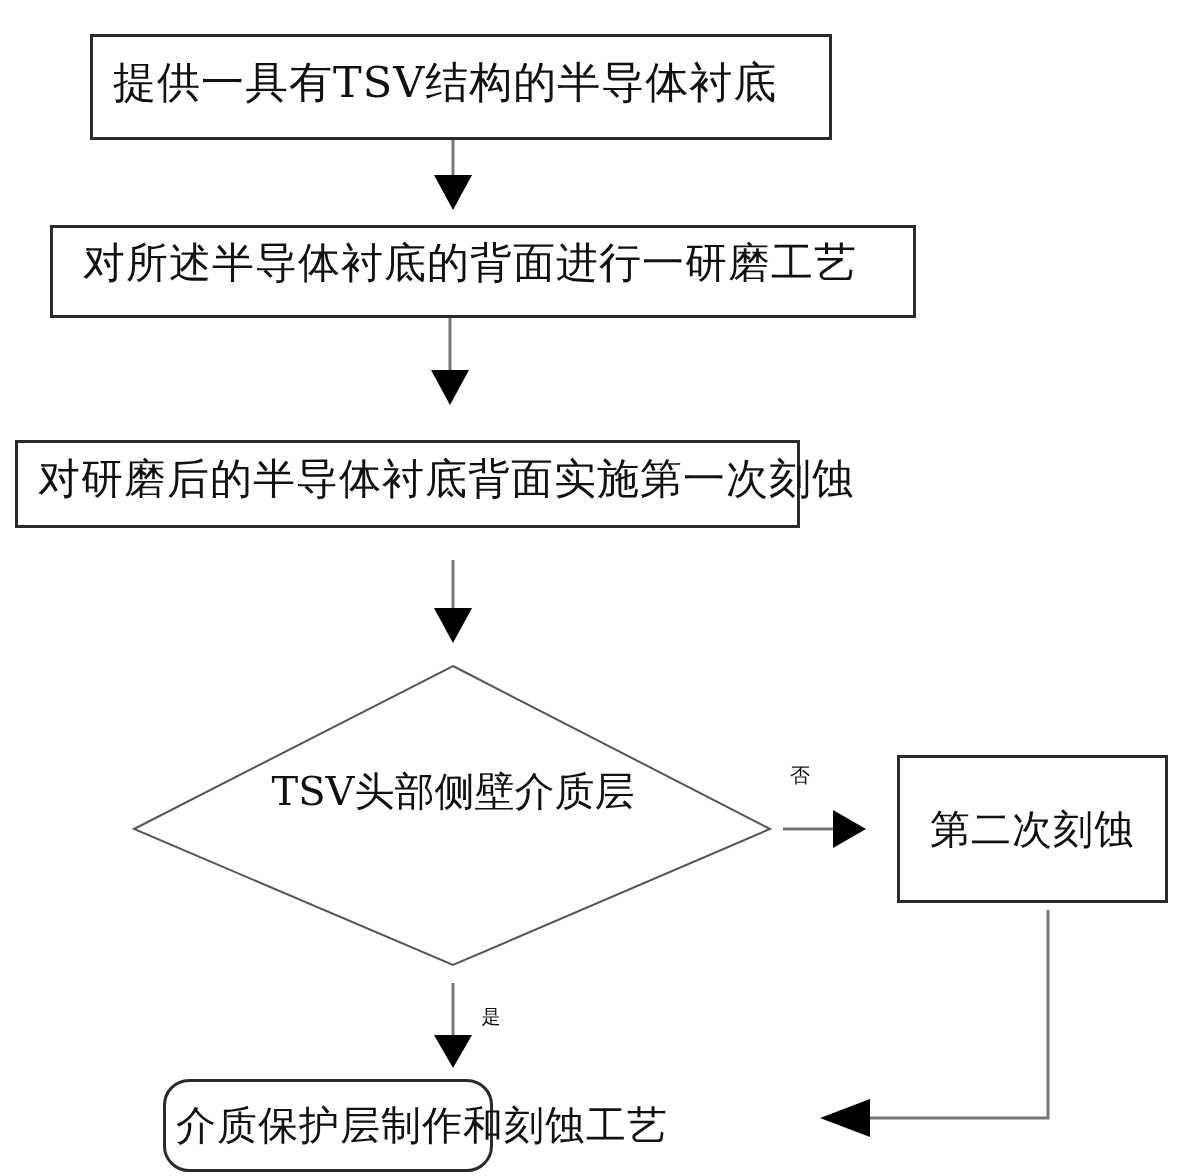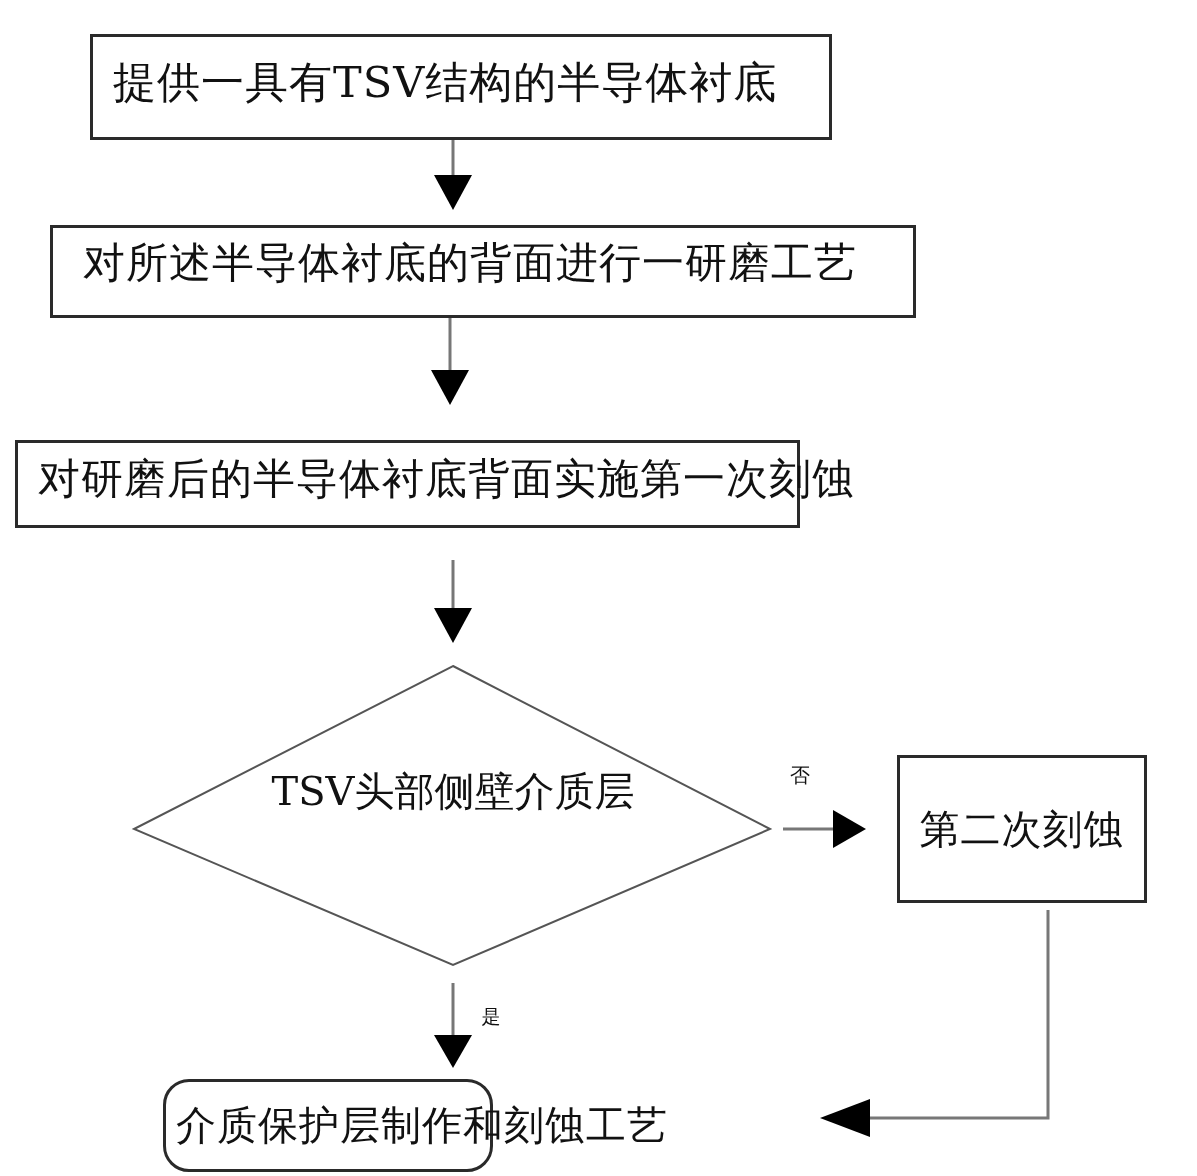--- a/index.html
+++ b/index.html
@@ -4,21 +4,21 @@
 <style>
   html, body { margin: 0; padding: 0; background: #ffffff; }
   body { width: 1197px; height: 1176px; position: relative; overflow: hidden;
          font-family: "DejaVu Serif", "Liberation Serif", serif; color: #111; }
   .box { position: absolute; box-sizing: border-box; border: 3px solid #2a2a2a;
          background: #fff; display: flex; align-items: center; }
   .box span { display: block; white-space: nowrap; letter-spacing: 1px; }
   #box1 { left: 90px; top: 10px; width: 742px; height: 106px; font-size: 43px; padding: 0 0 8px 20px; margin-top: 24px; }
   #box2 { left: 6px; top: 225px; width: 866px; height: 93px; font-size: 42px; padding: 0 0 18px 30px; margin-left: 44px; }
   #box3 { left: 15px; top: 440px; width: 785px; height: 88px; font-size: 42px; padding: 0 0 10px 20px; }
-  #box4 { left: 897px; top: 755px; width: 250px; height: 148px; font-size: 40px;
+  #box4 { left: 897px; top: 755px; width: 271px; height: 148px; font-size: 40px;
           flex-direction: row; justify-content: center; line-height: 58px; }
   #box5 { left: 163px; top: 1079px; width: 330px; height: 93px; font-size: 40px; padding: 0 0 0 10px; border-radius: 26px; }
   svg.overlay { position: absolute; left: 0; top: 0; width: 1197px; height: 1176px; pointer-events: none; }
   .diamond-text { position: absolute; left: 233px; top: 763px; width: 440px;
                   font-size: 40px; line-height: 56px; text-align: center; }
   .diamond-text span { display: block; white-space: nowrap; }
   .label-small { position: absolute; font-size: 20px; }
   #label-no { left: 790px; top: 762px; }
   #label-yes { left: 479px; top: 992px; writing-mode: vertical-rl; font-size: 19px; }
 </style>

